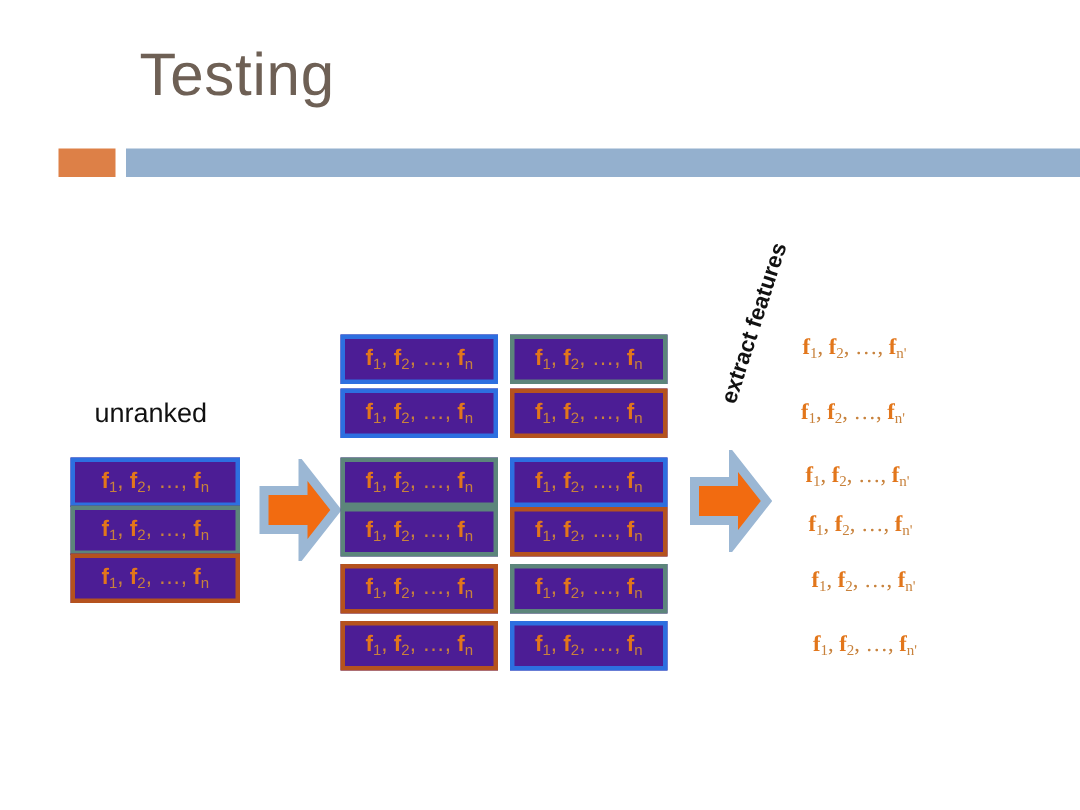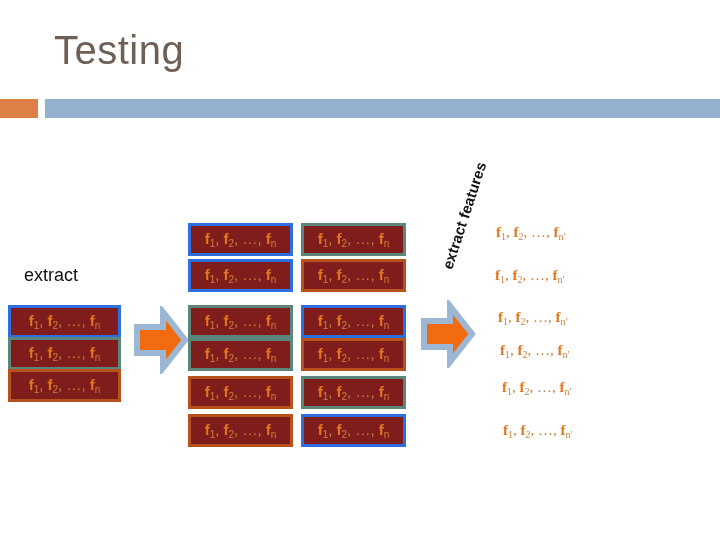--- a/index.html
+++ b/index.html
@@ -11,20 +11,21 @@
     height: 540px;
     background: #ffffff;
     font-family: "Liberation Sans", sans-serif;
     overflow: hidden;
   }
   #slide {
     position: relative;
     width: 592px;
     height: 540px;
     background: #ffffff;
+    margin-left: 39px;
   }
 
   
   .slide-title {
     position: absolute;
     left: 54px;
     top: 30px;
     font-size: 40px;
     font-weight: 400;
     color: #6E6055;
@@ -46,21 +47,21 @@
     top: 99px;
     width: 675px;
     height: 19px;
     background: #94B0CE;
   }
 
   
   .fbox {
     position: absolute;
     box-sizing: border-box;
-    background: #7f1d1d;
+    background: #4c1d95;
     border-style: solid;
     border-width: 3px;
     display: flex;
     align-items: center;
     justify-content: center;
   }
   .fbox.b-blue  { border-color: #2D6FE0; }
   .fbox.b-teal  { border-color: #5C857B; }
   .fbox.b-brown { border-color: #B5521E; }
 
@@ -128,21 +129,21 @@
 </style>
 </head>
 <body>
 
 <div id="slide">
 
   <div class="slide-title">Testing</div>
   <div class="title-rule-orange"></div>
   <div class="title-rule-blue"></div>
 
-  <div class="label-unranked">extract</div>
+  <div class="label-unranked">unranked</div>
 
   <div class="fbox b-blue" style="left:8px;  top:305px; width:113px; height:33px;">
     <span class="ftext">f<sub>1</sub><span class="sep">,&nbsp;</span>f<sub>2</sub><span class="sep">,&nbsp;…,&nbsp;</span>f<sub>n</sub></span>
   </div>
   <div class="fbox b-teal" style="left:8px;  top:337px; width:113px; height:33px;">
     <span class="ftext">f<sub>1</sub><span class="sep">,&nbsp;</span>f<sub>2</sub><span class="sep">,&nbsp;…,&nbsp;</span>f<sub>n</sub></span>
   </div>
   <div class="fbox b-brown" style="left:8px;  top:369px; width:113px; height:33px;">
     <span class="ftext">f<sub>1</sub><span class="sep">,&nbsp;</span>f<sub>2</sub><span class="sep">,&nbsp;…,&nbsp;</span>f<sub>n</sub></span>
   </div>

